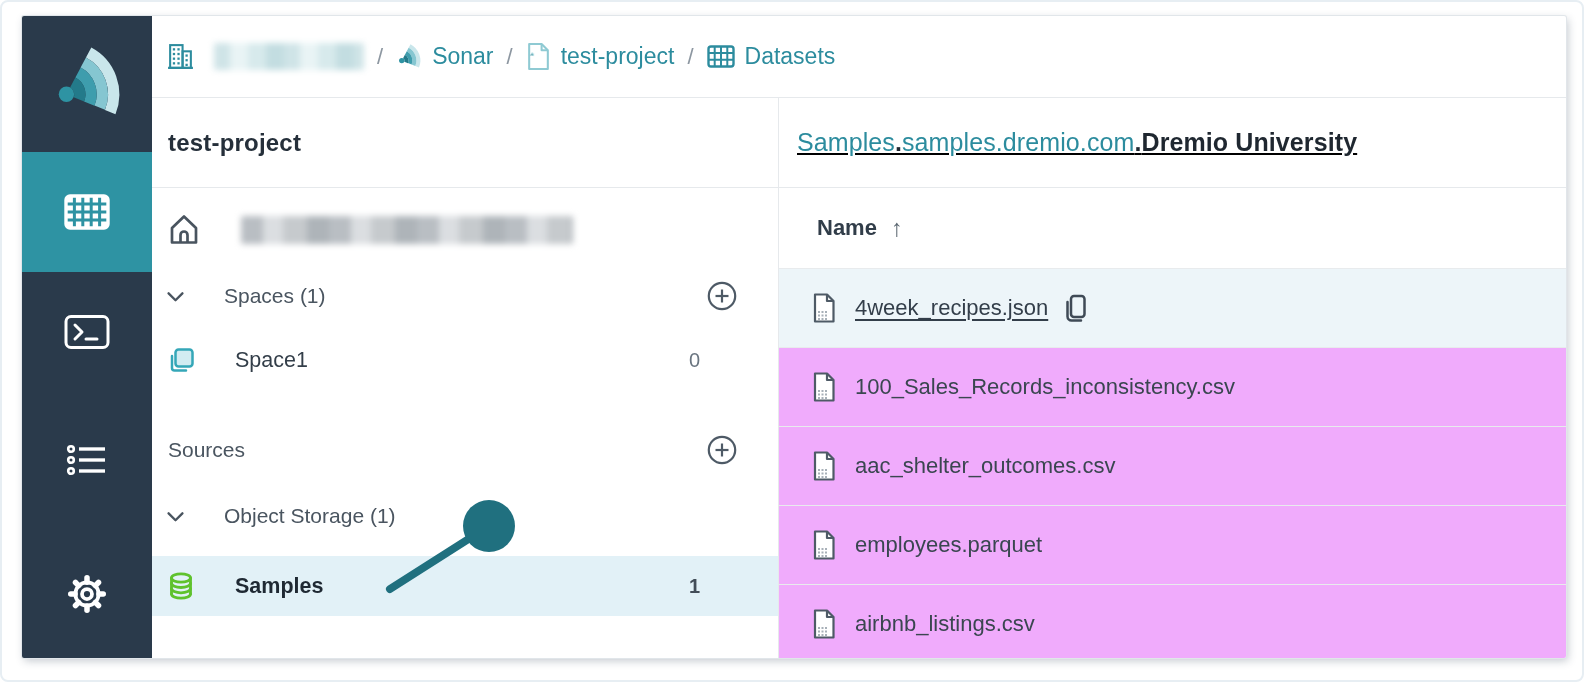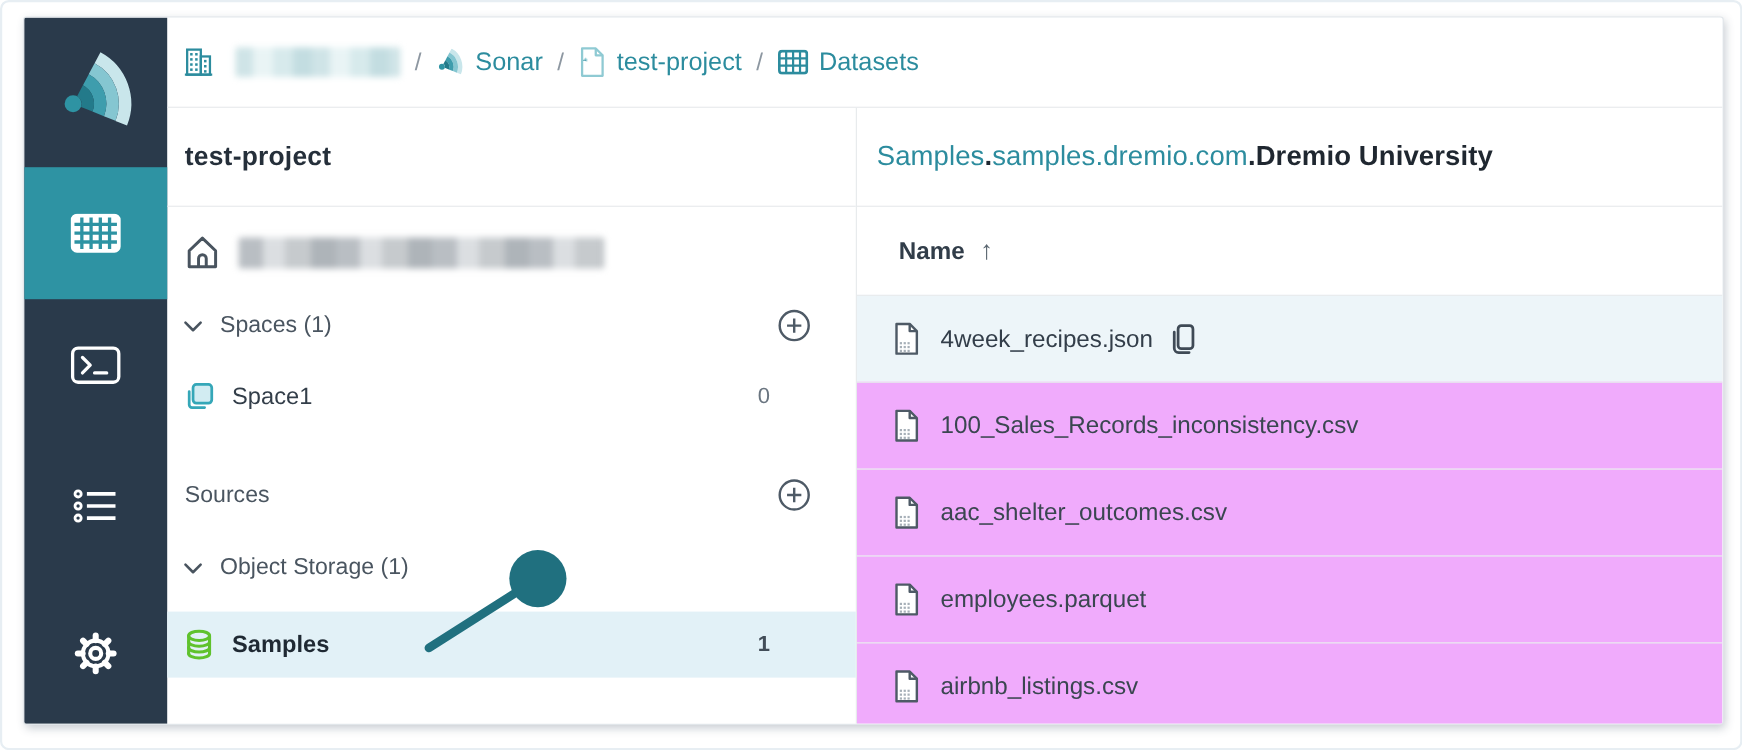--- a/index.html
+++ b/index.html
@@ -34,46 +34,46 @@
   .home-blur{width:332px;height:28px;margin-left:16px;
     background:repeating-linear-gradient(90deg,#b9bec3 0 22px,#dbdee1 22px 42px,#c6cacd 42px 66px,#aeb4b9 66px 88px);
     filter:blur(3px);}
   .content{flex:1;display:flex;min-height:0;}
   
   .left-panel{width:626px;flex-shrink:0;border-right:1px solid #E6E9EC;display:flex;flex-direction:column;}
   .panel-header{height:89px;flex-shrink:0;border-bottom:1px solid #E6E9EC;display:flex;align-items:center;}
   .left-panel .panel-header{padding-left:16px;}
   .lp-title{font-size:24px;font-weight:700;color:#252F3A;letter-spacing:.2px;}
   .tree{padding-top:14px;display:flex;flex-direction:column;}
-  .tree-row{display:flex;align-items:center;height:56px;padding-left:15px;cursor:pointer;}
+  .tree-row{display:flex;align-items:center;height:56px;padding-left:15px;cursor:pointer;gap:24px;}
   .tree-label{font-size:21px;color:#4A5560;margin-left:16px;}
   .tree-label.no-chev{margin-left:1px;}
   .tree-child{}
   .item-label{font-size:21.5px;color:#333E49;margin-left:16px;}
   .count{margin-left:auto;margin-right:78px;font-size:20px;color:#6A7580;}
   .plusbtn{margin-left:auto;margin-right:40px;display:flex;cursor:pointer;}
   .mt10{margin-top:10px;} .mt8{margin-top:8px;}
   .gap34{height:34px;flex-shrink:0;}
   .row-samples{height:60px;background:#E2F1F7;margin-top:12px;}
   .samples-label{font-weight:700;color:#1F2933;}
   .samples-count{color:#424D58;font-weight:600;}
   
   .right-panel{flex:1;display:flex;flex-direction:column;min-width:0;overflow:hidden;}
-  .rp-header{padding-left:18px;white-space:nowrap;}
+  .rp-header{padding-left:18px;white-space:nowrap;text-decoration:underline;}
   .rp-path{font-size:25px;letter-spacing:.1px;}
   .path-link{color:#2C8C9E;cursor:pointer;}
   .path-sep,.path-bold{color:#1F2730;font-weight:700;}
   .table-head{height:80px;flex-shrink:0;display:flex;align-items:center;padding-left:38px;
     font-size:22px;font-weight:700;color:#313D49;cursor:pointer;}
   .sort-arrow{margin-left:14px;color:#5A6670;font-weight:400;font-size:24px;}
   .t-row{height:78px;flex-shrink:0;display:flex;align-items:center;padding-left:32px;
     border-top:1px solid #E8EBED;font-size:22px;color:#3A4650;cursor:pointer;background:#f0abfc;}
   .t-row.hl{background:#EDF5F9;}
   .fname{margin-left:18px;}
-  .fname.link{color:#333E4A;text-underline-offset:4px;}
+  .fname.link{color:#333E4A;text-decoration:underline;text-underline-offset:4px;}
   .copy{margin-left:14px;display:flex;cursor:pointer;}
   
   .pin-overlay{position:absolute;left:360px;top:478px;width:170px;height:130px;z-index:6;pointer-events:none;}
   svg{display:block;}
 </style>
 </head>
 <body>
 
 <svg width="0" height="0" style="position:absolute">
   <defs>

